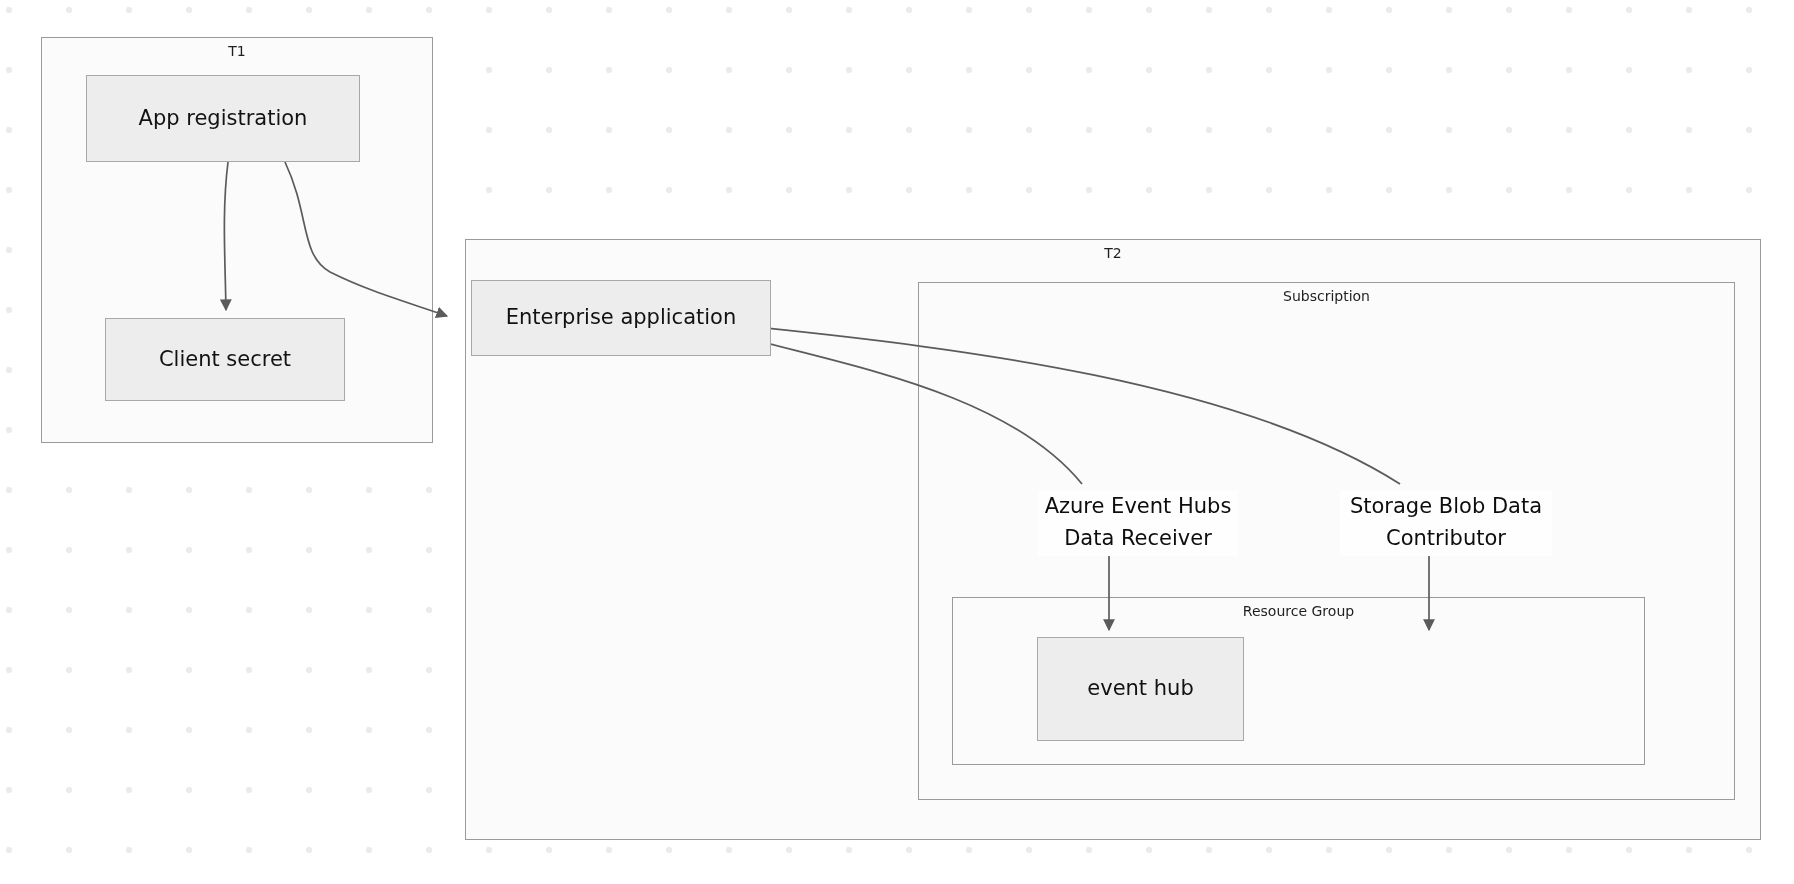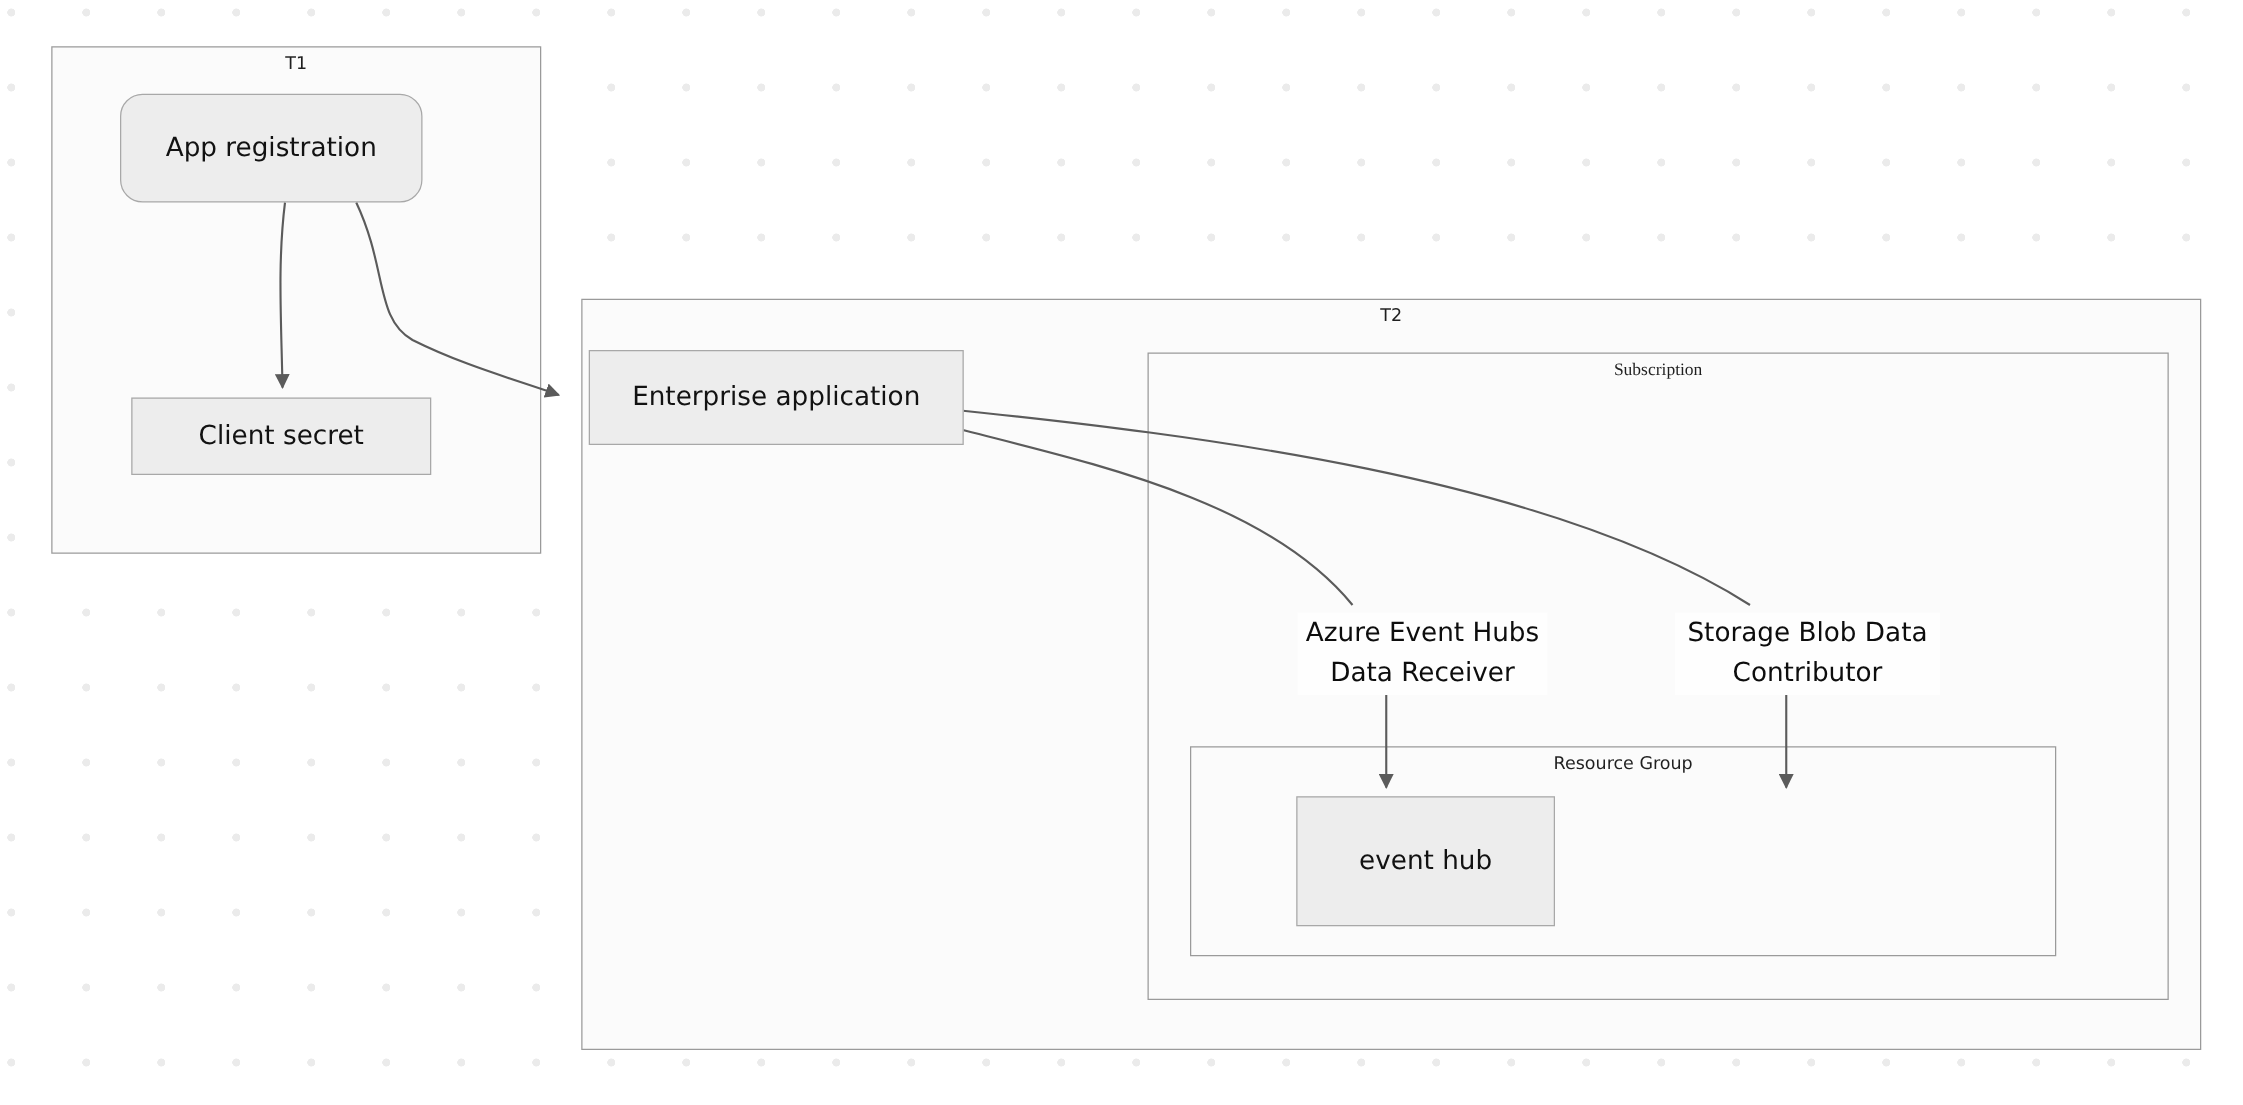--- a/index.html
+++ b/index.html
@@ -87,21 +87,21 @@
 <div id="canvas">
 
   <div class="group" style="left:41px; top:37px; width:392px; height:406px;">
     <div class="group-label">T1</div>
   </div>
 
   <div class="group" style="left:465px; top:239px; width:1296px; height:601px;">
     <div class="group-label">T2</div>
   </div>
 
-  <div class="group" style="left:918px; top:282px; width:817px; height:518px;font-family:Liberation Serif, serif;">
+  <div class="group" style="left:918px; top:282px; width:817px; height:518px;">
     <div class="group-label">Subscription</div>
   </div>
 
   <div class="group" style="left:952px; top:597px; width:693px; height:168px;">
     <div class="group-label">Resource Group</div>
   </div>
 
   <svg id="edges" viewBox="0 0 1794 884" xmlns="http://www.w3.org/2000/svg">
     <defs>
       <marker id="arrow" viewBox="0 0 10 10" refX="9" refY="5" markerWidth="7" markerHeight="7" orient="auto-start-reverse">
@@ -113,25 +113,25 @@
 
     <path class="edge-path" d="M 285 162 C 310 215 300 255 330 272 C 370 292 410 303 447 316" marker-end="url(#arrow)"></path>
 
     <path class="edge-path" d="M 755 340 C 860 368 1010 396 1082 484"></path>
     <path class="edge-path" d="M 1109 556 L 1109 630" marker-end="url(#arrow)"></path>
 
     <path class="edge-path" d="M 755 327 C 960 348 1240 382 1400 484"></path>
     <path class="edge-path" d="M 1429 556 L 1429 630" marker-end="url(#arrow)"></path>
   </svg>
 
-  <div class="node" style="left:96px; top:75px; width:242px; height:87px;border-radius:18px;">
+  <div class="node" style="left:86px; top:75px; width:274px; height:87px;">
     <span>App registration</span>
   </div>
 
-  <div class="node" style="left:105px; top:318px; width:240px; height:62px;">
+  <div class="node" style="left:105px; top:318px; width:240px; height:83px;">
     <span>Client secret</span>
   </div>
 
   <div class="node" style="left:471px; top:280px; width:300px; height:76px;">
     <span>Enterprise application</span>
   </div>
 
   <div class="node" style="left:1037px; top:637px; width:207px; height:104px;">
     <span>event hub</span>
   </div>

